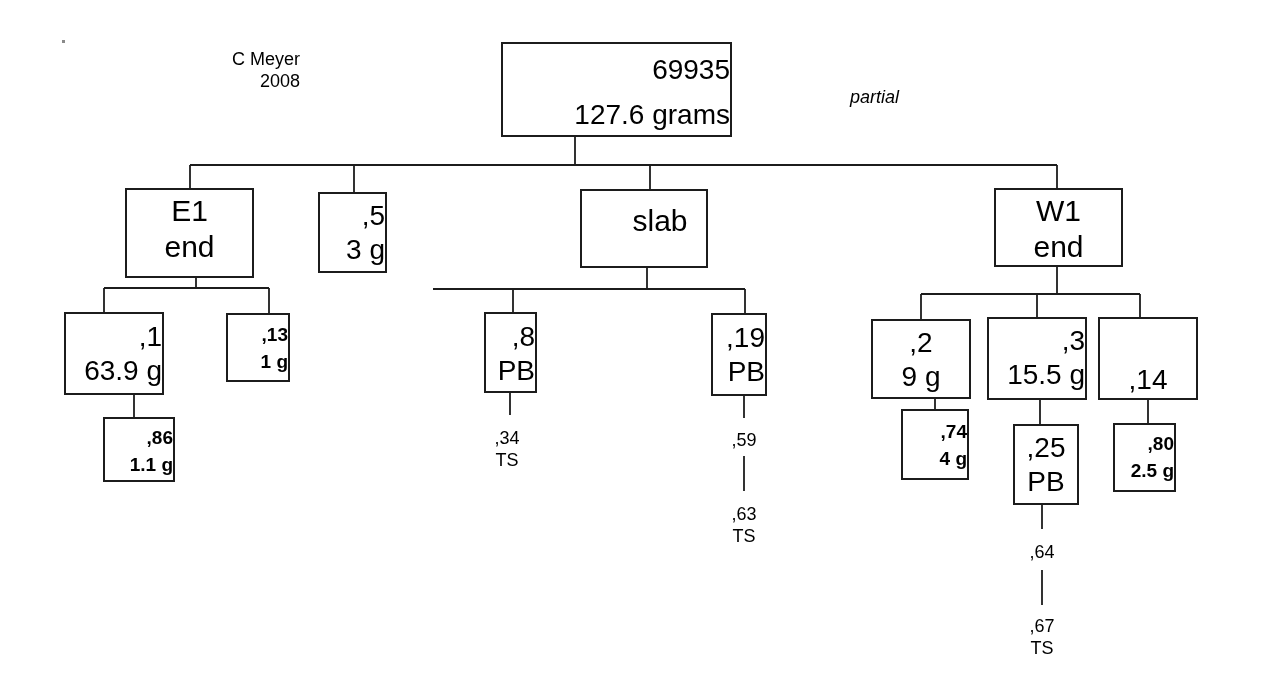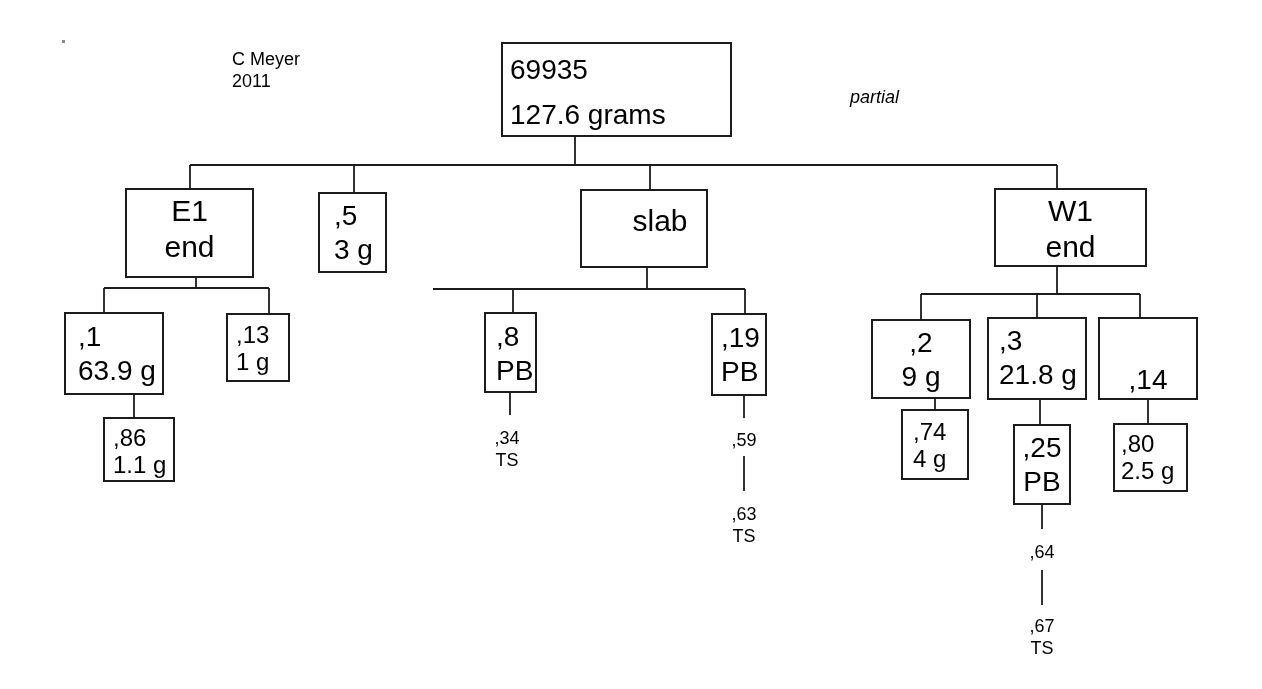--- a/index.html
+++ b/index.html
@@ -21,24 +21,24 @@
   .box {
     position: absolute;
     box-sizing: border-box;
     border: 2px solid #1c1c1c;
     background: #ffffff;
   }
   .lbl { position: absolute; }
   .f36 { font-size: 28px; line-height: 45px; }
   .f30 { font-size: 30px; line-height: 36px; }
   .f28 { font-size: 28px; line-height: 34px; }
-  .f22 { font-size: 24px; line-height: 27px; }
+  .f22 { font-size: 19px; line-height: 27px; font-weight: bold; }
   .f18 { font-size: 18px; line-height: 22px; }
   .center { text-align: center; }
-  .left { text-align: left; }
+  .left { text-align: right; }
   .italic { font-style: italic; }
   .dot {
     position: absolute;
     width: 3px; height: 3px;
     background: #8a8a8a;
   }
 </style>
 </head>
 <body>
 
@@ -72,21 +72,21 @@
     <line x1="1040" y1="399" x2="1040" y2="425"></line>
     <line x1="1148" y1="399" x2="1148" y2="424"></line>
     <line x1="1042" y1="504" x2="1042" y2="529"></line>
     <line x1="1042" y1="570" x2="1042" y2="605"></line>
   </svg>
 
   <span class="dot" style="left:62px;top:40px;"></span>
 
   <div class="lbl f18 left" style="left:232px;top:48px;">
     <div>C Meyer</div>
-    <div>2011</div>
+    <div>2008</div>
   </div>
 
   <div class="lbl f18 italic" style="left:850px;top:86px;">partial</div>
 
   <div class="box f36 left" style="left:501px;top:42px;width:231px;height:95px;padding:3px 0 0 7px;">
     <div>69935</div>
     <div>127.6 grams</div>
   </div>
 
   <div class="box f30 center" style="left:125px;top:188px;width:129px;height:90px;padding-top:3px;">
@@ -96,21 +96,21 @@
 
   <div class="box f28 left" style="left:318px;top:192px;width:69px;height:81px;padding:5px 0 0 14px;">
     <div>,5</div>
     <div>3 g</div>
   </div>
 
   <div class="box f30 center" style="left:580px;top:189px;width:128px;height:79px;padding-top:12px;padding-left:32px;">
     <div>slab</div>
   </div>
 
-  <div class="box f30 center" style="left:994px;top:188px;width:153px;height:79px;padding-top:3px;">
+  <div class="box f30 center" style="left:994px;top:188px;width:129px;height:79px;padding-top:3px;">
     <div>W1</div>
     <div>end</div>
   </div>
 
   <div class="box f28 left" style="left:64px;top:312px;width:100px;height:83px;padding:6px 0 0 12px;">
     <div>,1</div>
     <div>63.9 g</div>
   </div>
 
   <div class="box f22 left" style="left:226px;top:313px;width:64px;height:69px;padding:6px 0 0 8px;">
@@ -147,38 +147,38 @@
     <div>TS</div>
   </div>
 
   <div class="box f28 center" style="left:871px;top:319px;width:100px;height:80px;padding-top:5px;">
     <div>,2</div>
     <div>9 g</div>
   </div>
 
   <div class="box f28 left" style="left:987px;top:317px;width:100px;height:83px;padding:5px 0 0 10px;">
     <div>,3</div>
-    <div>21.8 g</div>
+    <div>15.5 g</div>
   </div>
 
   <div class="box f28 center" style="left:1098px;top:317px;width:100px;height:83px;padding-top:44px;">
     <div>,14</div>
   </div>
 
   <div class="box f22 left" style="left:901px;top:409px;width:68px;height:71px;padding:7px 0 0 10px;">
     <div>,74</div>
     <div>4 g</div>
   </div>
 
-  <div class="box f28 center" style="left:1013px;top:424px;width:58px;height:81px;padding-top:5px;">
+  <div class="box f28 center" style="left:1013px;top:424px;width:66px;height:81px;padding-top:5px;">
     <div>,25</div>
     <div>PB</div>
   </div>
 
-  <div class="box f22 left" style="left:1113px;top:423px;width:75px;height:69px;padding:5px 0 0 6px;">
+  <div class="box f22 left" style="left:1113px;top:423px;width:63px;height:69px;padding:5px 0 0 6px;">
     <div>,80</div>
     <div>2.5 g</div>
   </div>
 
   <div class="lbl f18 center" style="left:1011px;top:541px;width:62px;">
     <div>,64</div>
   </div>
 
   <div class="lbl f18 center" style="left:1011px;top:615px;width:62px;">
     <div>,67</div>

